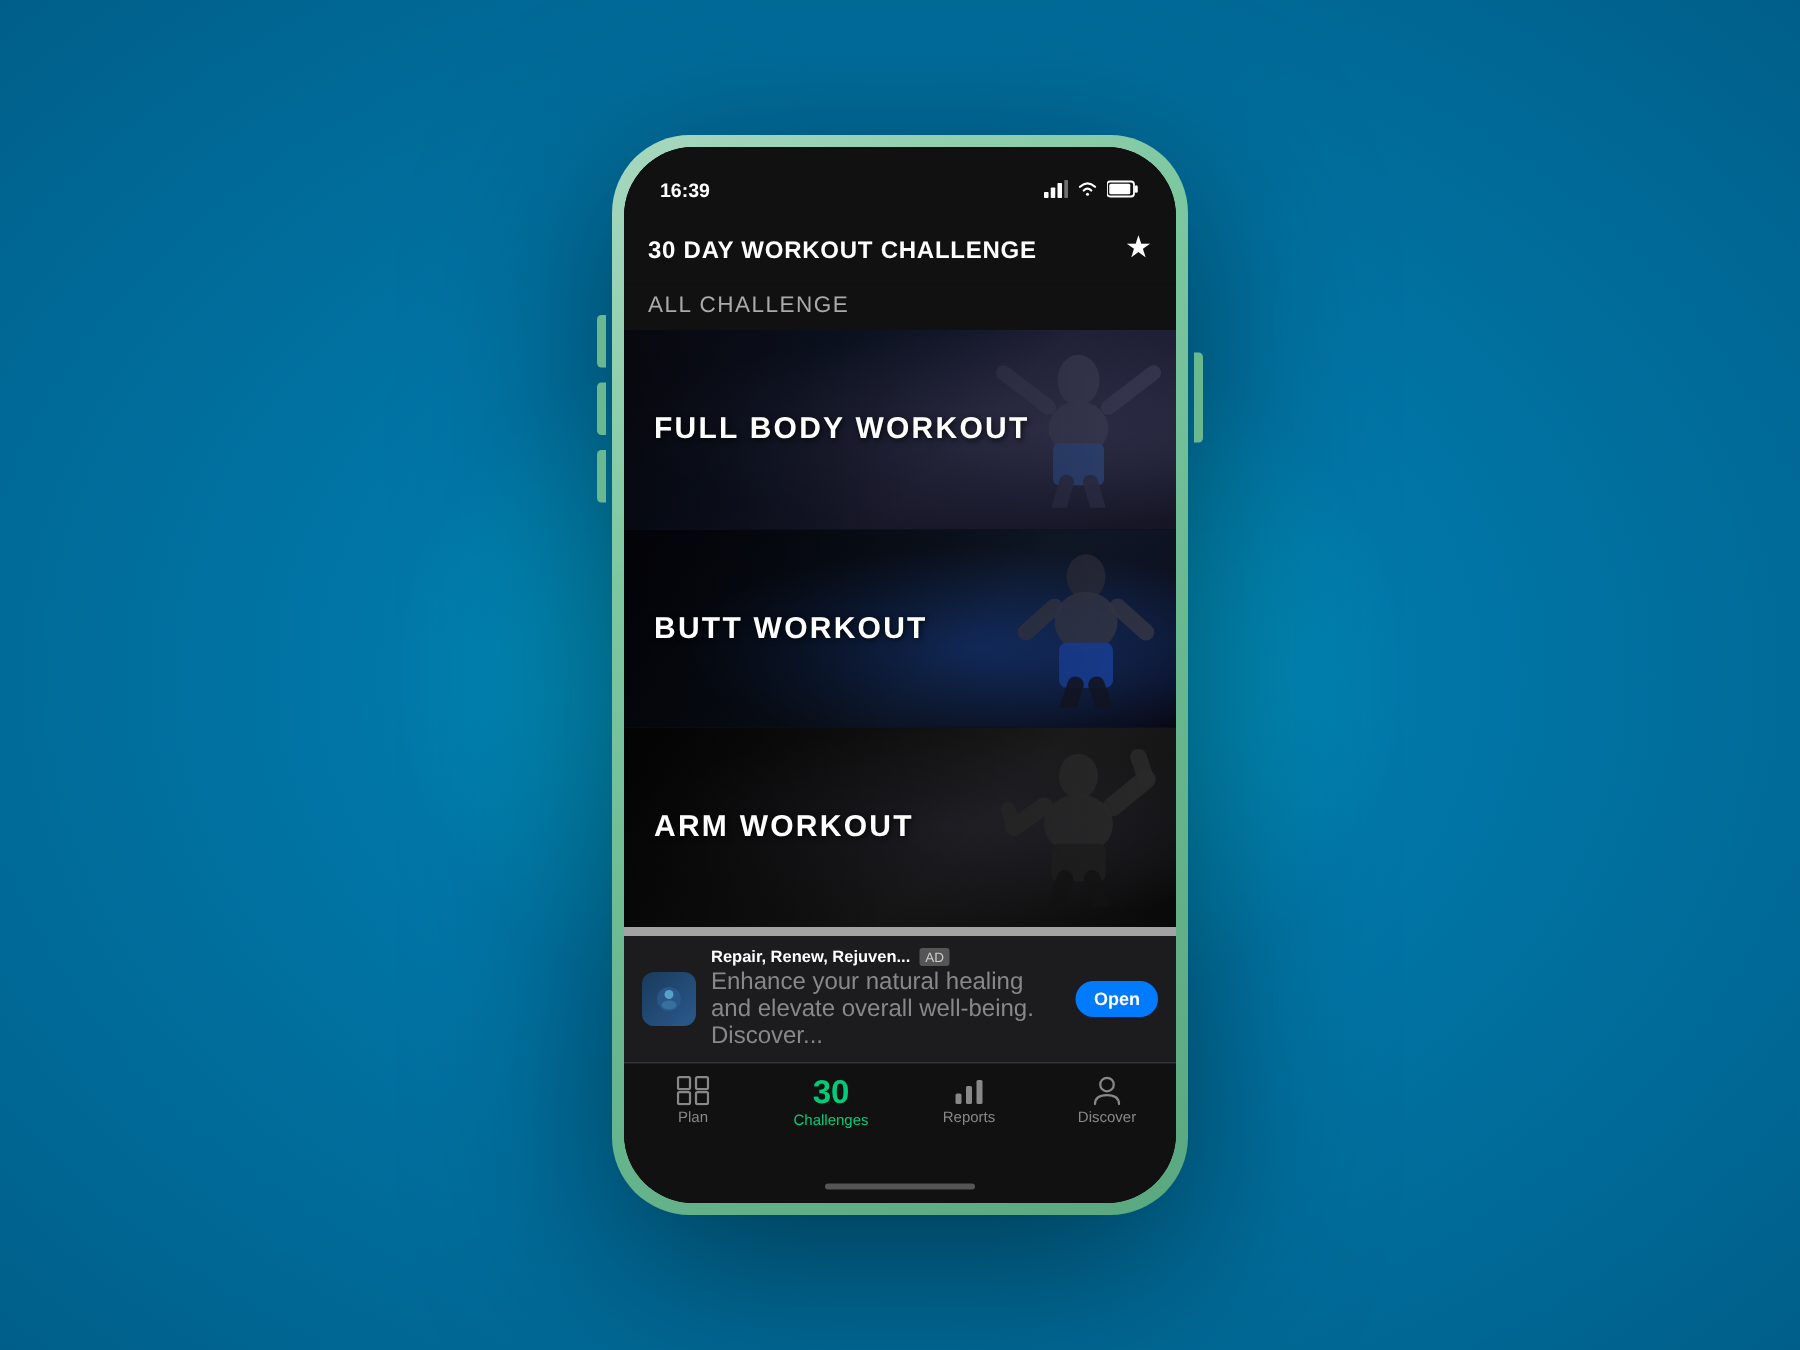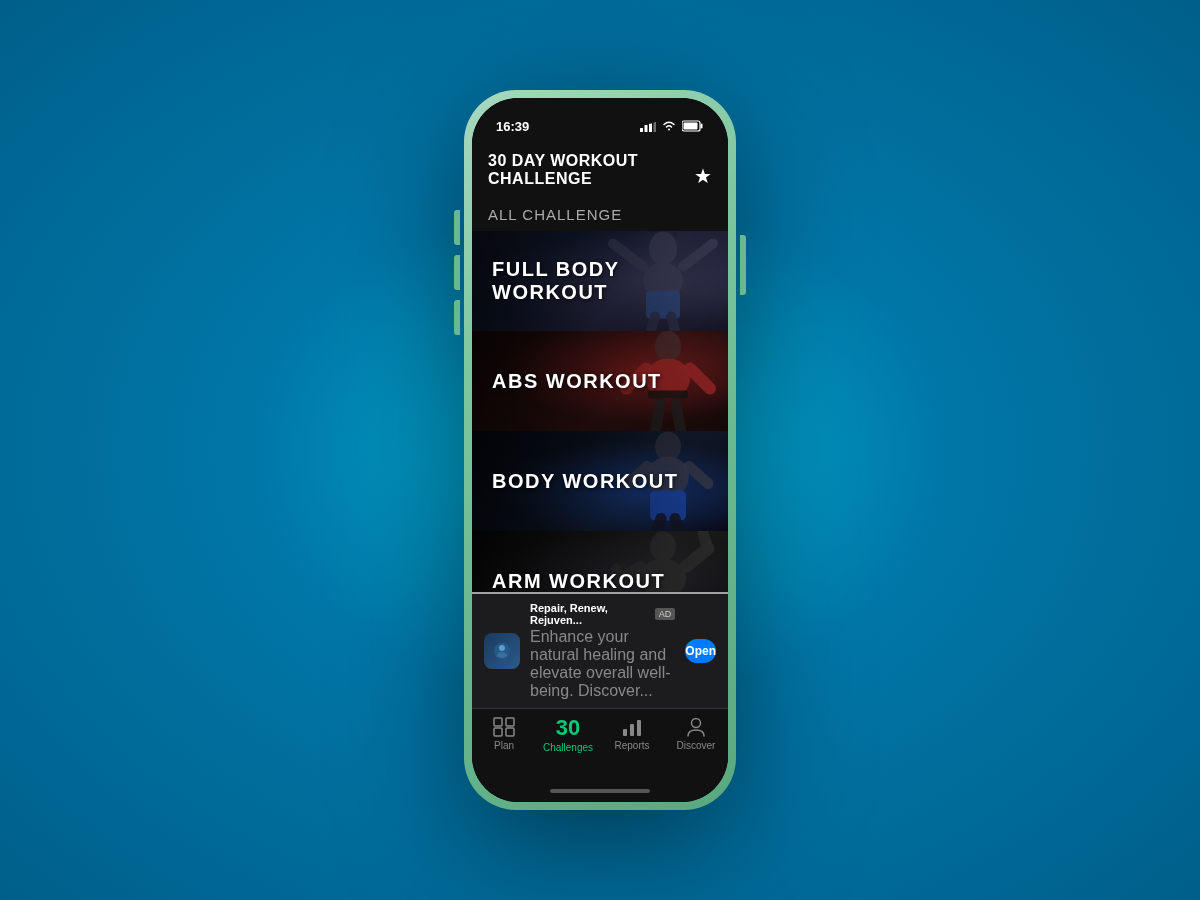--- a/index.html
+++ b/index.html
@@ -10,21 +10,21 @@
       background: radial-gradient(ellipse at center, #00b4d8 0%, #0077a8 40%, #005f8a 100%);
       display: flex;
       align-items: center;
       justify-content: center;
       font-family: -apple-system, 'Helvetica Neue', Arial, sans-serif;
       overflow: hidden;
     }
 
     .phone-wrapper {
       position: relative;
-      width: 272px;
+      width: 384px;
       height: 720px;
       filter: drop-shadow(0 30px 60px rgba(0,0,0,0.5));
     }
 
     .phone-outer {
       position: absolute;
       inset: 0;
       background: linear-gradient(145deg, #a8d8c0 0%, #7ec8a0 30%, #6ab890 60%, #5aa880 100%);
       border-radius: 52px;
       padding: 8px;
@@ -236,21 +236,21 @@
     }
 
     
     .ad-banner {
       background: #1c1c1e;
       padding: 8px 12px;
       display: flex;
       align-items: center;
       gap: 10px;
       flex-shrink: 0;
-      border-top: 2px solid #a3a3a3;
+      border-top: 6px solid #a3a3a3;
     }
 
     .ad-icon {
       width: 36px;
       height: 36px;
       background: linear-gradient(135deg, #1a3a5c, #2a5a8c);
       border-radius: 8px;
       flex-shrink: 0;
       display: flex;
       align-items: center;
@@ -284,21 +284,21 @@
       color: #888;
       font-size: 16px;
       margin-top: 2px;
     }
 
     .ad-open-btn {
       background: #007AFF;
       color: white;
       border: none;
       border-radius: 14px;
-      padding: 5px 0;
+      padding: 5px 12px;
       font-size: 12px;
       font-weight: 600;
       cursor: pointer;
       flex-shrink: 0;
     }
 
     
     .tab-bar {
       background: #111;
       height: 72px;
@@ -409,59 +409,39 @@
               <rect x="38" y="62" width="34" height="28" rx="4" fill="#3a5a9a" opacity="0.95"></rect>
 
               <line x1="47" y1="88" x2="42" y2="105" stroke="#3a3a5a" stroke-width="10" stroke-linecap="round" opacity="0.9"></line>
               <line x1="63" y1="88" x2="68" y2="105" stroke="#3a3a5a" stroke-width="10" stroke-linecap="round" opacity="0.9"></line>
             </svg>
             <div class="workout-overlay">
               <span class="workout-label">FULL BODY WORKOUT</span>
             </div>
           </div>
 
-          <div class="workout-card">
-            <div class="workout-card-bg bg-abs"></div>
-            <svg class="figure" width="100" height="105" viewBox="0 0 100 105">
-
-              <ellipse cx="50" cy="18" rx="13" ry="16" fill="#5a3a3a" opacity="0.9"></ellipse>
-
-              <ellipse cx="50" cy="50" rx="22" ry="20" fill="#cc3333" opacity="0.85"></ellipse>
-
-              <line x1="28" y1="40" x2="8" y2="60" stroke="#cc3333" stroke-width="12" stroke-linecap="round" opacity="0.85"></line>
-              <line x1="72" y1="40" x2="92" y2="60" stroke="#cc3333" stroke-width="12" stroke-linecap="round" opacity="0.85"></line>
-
-              <rect x="30" y="62" width="40" height="8" rx="3" fill="#1a1a1a" opacity="0.9"></rect>
-
-              <line x1="42" y1="75" x2="37" y2="105" stroke="#2a2a2a" stroke-width="11" stroke-linecap="round" opacity="0.9"></line>
-              <line x1="58" y1="75" x2="63" y2="105" stroke="#2a2a2a" stroke-width="11" stroke-linecap="round" opacity="0.9"></line>
-            </svg>
-            <div class="workout-overlay">
-              <span class="workout-label">ABS WORKOUT</span>
-            </div>
-          </div>
 
           <div class="workout-card">
             <div class="workout-card-bg bg-butt"></div>
             <svg class="figure" width="100" height="105" viewBox="0 0 100 105">
 
               <ellipse cx="50" cy="18" rx="13" ry="15" fill="#3a3a4a" opacity="0.9"></ellipse>
 
               <ellipse cx="50" cy="48" rx="21" ry="20" fill="#4a4a5a" opacity="0.85"></ellipse>
 
               <line x1="29" y1="38" x2="10" y2="55" stroke="#4a4a5a" stroke-width="11" stroke-linecap="round" opacity="0.85"></line>
               <line x1="71" y1="38" x2="90" y2="55" stroke="#4a4a5a" stroke-width="11" stroke-linecap="round" opacity="0.85"></line>
 
               <rect x="32" y="62" width="36" height="30" rx="5" fill="#2255cc" opacity="0.95"></rect>
 
               <line x1="43" y1="90" x2="38" y2="105" stroke="#1a1a2a" stroke-width="11" stroke-linecap="round" opacity="0.9"></line>
               <line x1="57" y1="90" x2="62" y2="105" stroke="#1a1a2a" stroke-width="11" stroke-linecap="round" opacity="0.9"></line>
             </svg>
             <div class="workout-overlay">
-              <span class="workout-label">BODY WORKOUT</span>
+              <span class="workout-label">BUTT WORKOUT</span>
             </div>
           </div>
 
           <div class="workout-card">
             <div class="workout-card-bg bg-arm"></div>
             <svg class="figure" width="110" height="105" viewBox="0 0 110 105">
 
               <ellipse cx="55" cy="18" rx="13" ry="15" fill="#3a3a3a" opacity="0.9"></ellipse>
 
               <ellipse cx="55" cy="50" rx="23" ry="20" fill="#3a3a3a" opacity="0.9"></ellipse>

